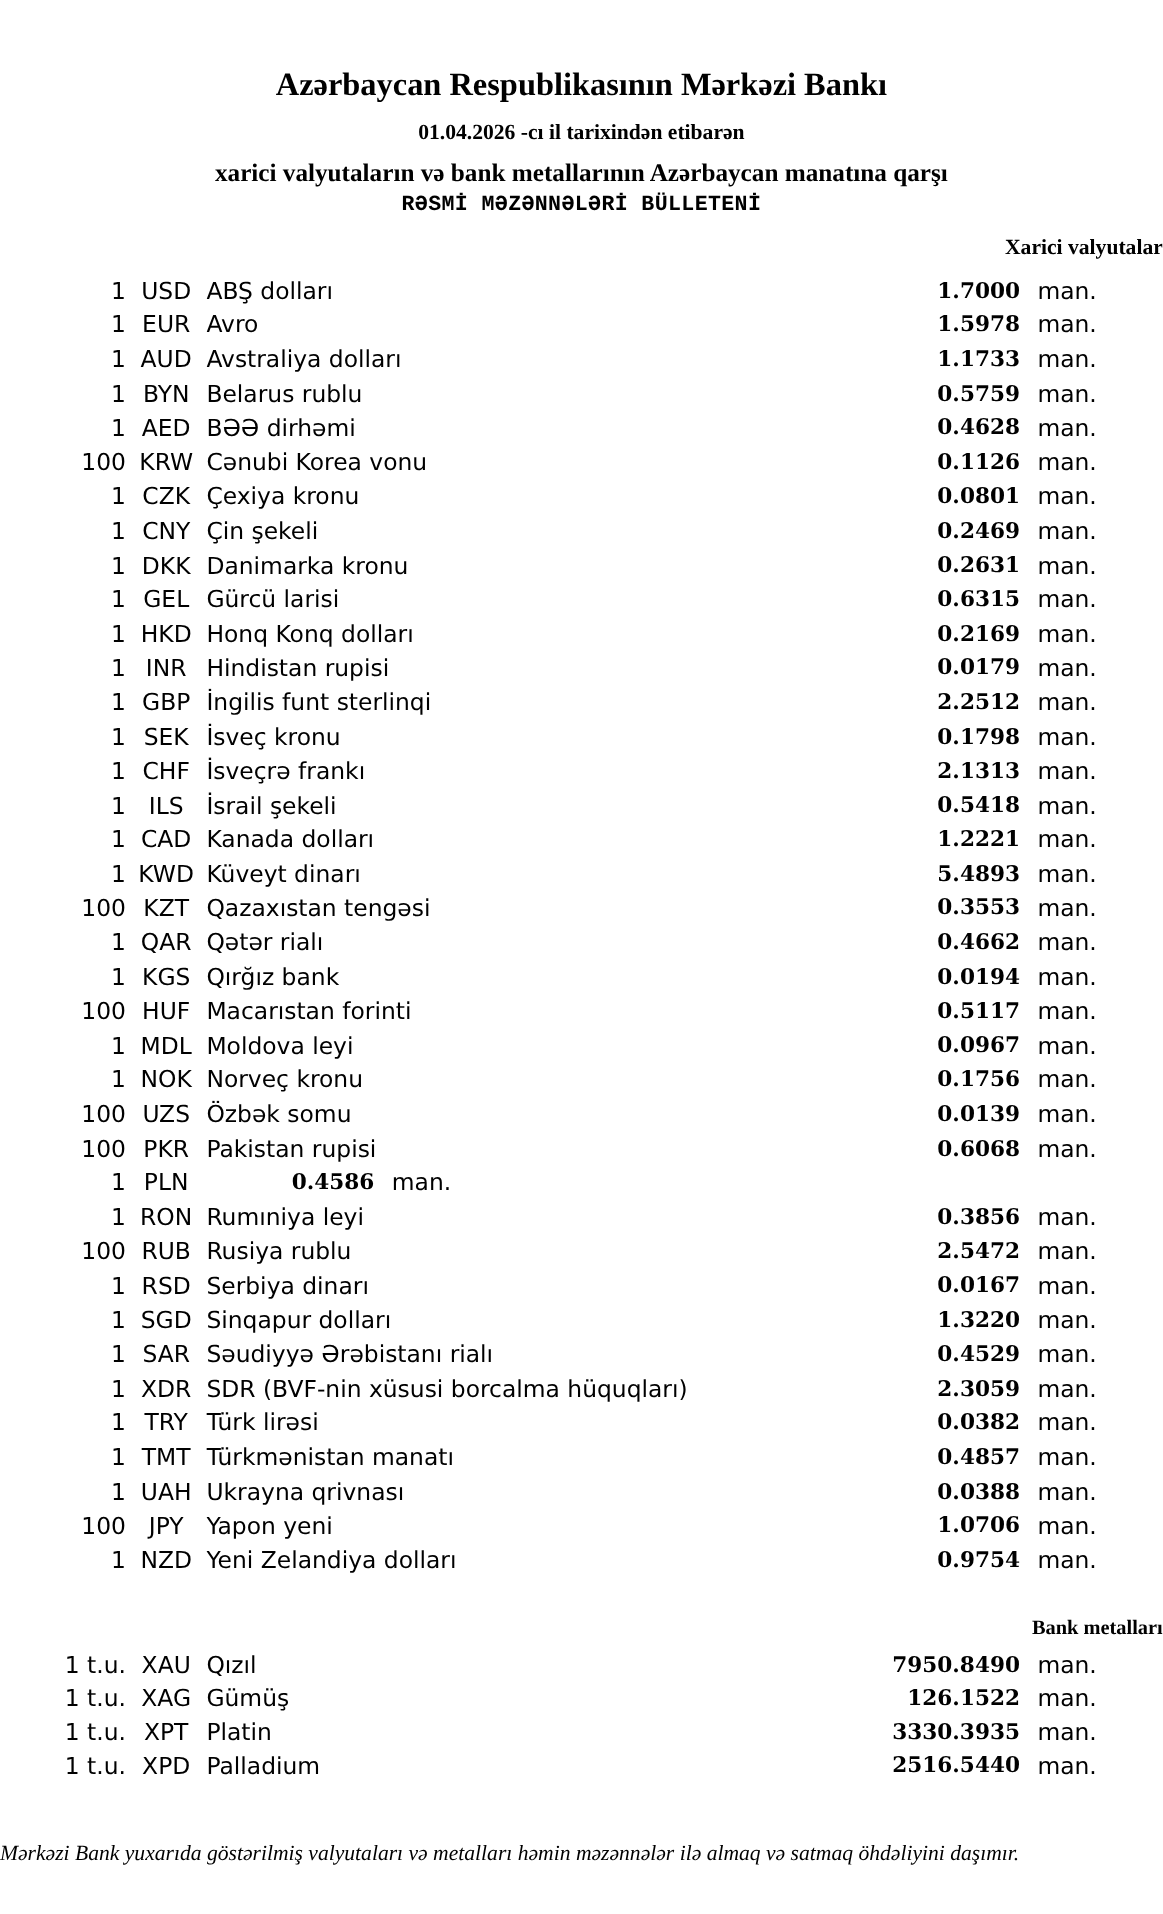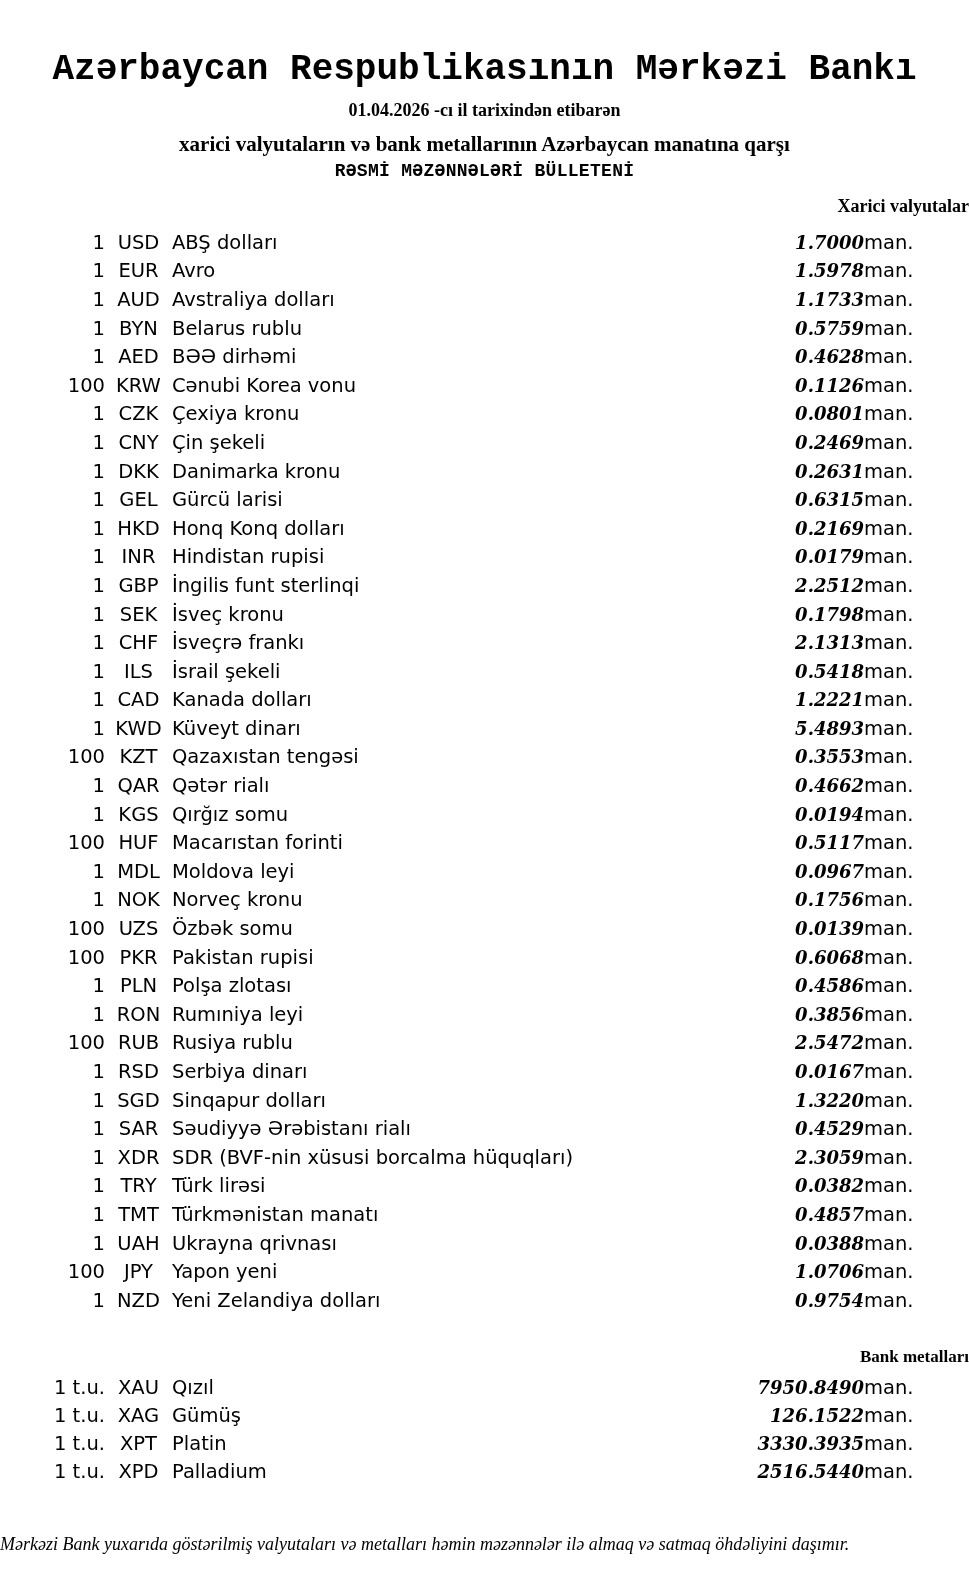--- a/index.html
+++ b/index.html
@@ -12,23 +12,23 @@
     position: relative;
     width: 969px;
     height: 1595px;
     background: #ffffff;
     font-family: "DejaVu Sans", sans-serif;
     overflow: hidden;
   }
   .header { text-align: center; }
   .bank-title {
     padding-top: 54px;
-    font-family: Liberation Mono, monospace;
-    font-weight: bold;
-    font-size: 36px;
+    font-family: Liberation Serif, serif;
+    font-weight: bold;
+    font-size: 27px;
     line-height: 32px;
   }
   .date-line {
     margin-top: 12px;
     font-family: "Liberation Serif", serif;
     font-weight: bold;
     font-size: 18px;
     line-height: 24px;
   }
   .subject-line {
@@ -70,25 +70,24 @@
   }
   .metal-rows .row { height: 28px; }
   .qty   { width: 105px; text-align: right; flex: none; }
   .code  { width: 67px;  text-align: center; flex: none; }
   .name  { flex: 1; text-align: left; overflow: hidden; }
   .rate  {
     width: 140px;
     text-align: right;
     flex: none;
     font-family: "DejaVu Serif", serif;
-    font-style: italic;
     font-weight: bold;
     font-size: 18px;
   }
-  .man   { width: 50px; text-align: left; flex: none; }
+  .man   { width: 50px; margin-left: 14px; text-align: right; flex: none; }
   .footer-note {
     margin-top: 45px;
     text-align: left;
     font-family: "Liberation Serif", serif;
     font-style: italic;
     font-size: 18px;
     line-height: 26px;
   }
 </style>
 </head>
@@ -262,21 +261,21 @@
     <span class="qty">1</span>
     <span class="code">QAR</span>
     <span class="name">Qətər rialı</span>
     <span class="rate">0.4662</span>
     <span class="man">man.</span>
   </div>
 
   <div class="row">
     <span class="qty">1</span>
     <span class="code">KGS</span>
-    <span class="name">Qırğız somu</span>
+    <span class="name">Qırğız bank</span>
     <span class="rate">0.0194</span>
     <span class="man">man.</span>
   </div>
 
   <div class="row">
     <span class="qty">100</span>
     <span class="code">HUF</span>
     <span class="name">Macarıstan forinti</span>
     <span class="rate">0.5117</span>
     <span class="man">man.</span>
@@ -310,21 +309,20 @@
     <span class="qty">100</span>
     <span class="code">PKR</span>
     <span class="name">Pakistan rupisi</span>
     <span class="rate">0.6068</span>
     <span class="man">man.</span>
   </div>
 
   <div class="row">
     <span class="qty">1</span>
     <span class="code">PLN</span>
-    <span class="name">Polşa zlotası</span>
     <span class="rate">0.4586</span>
     <span class="man">man.</span>
   </div>
 
   <div class="row">
     <span class="qty">1</span>
     <span class="code">RON</span>
     <span class="name">Rumıniya leyi</span>
     <span class="rate">0.3856</span>
     <span class="man">man.</span>

